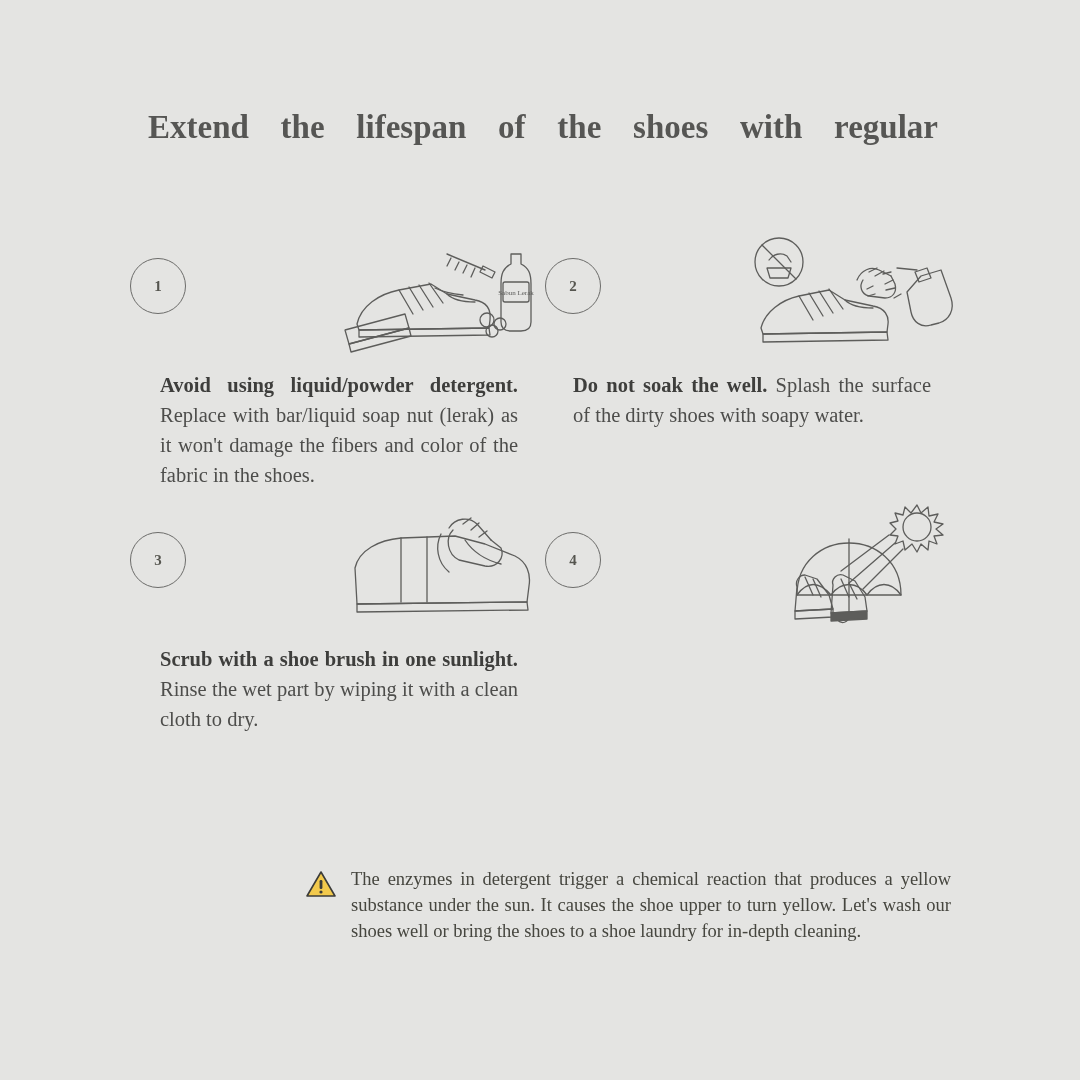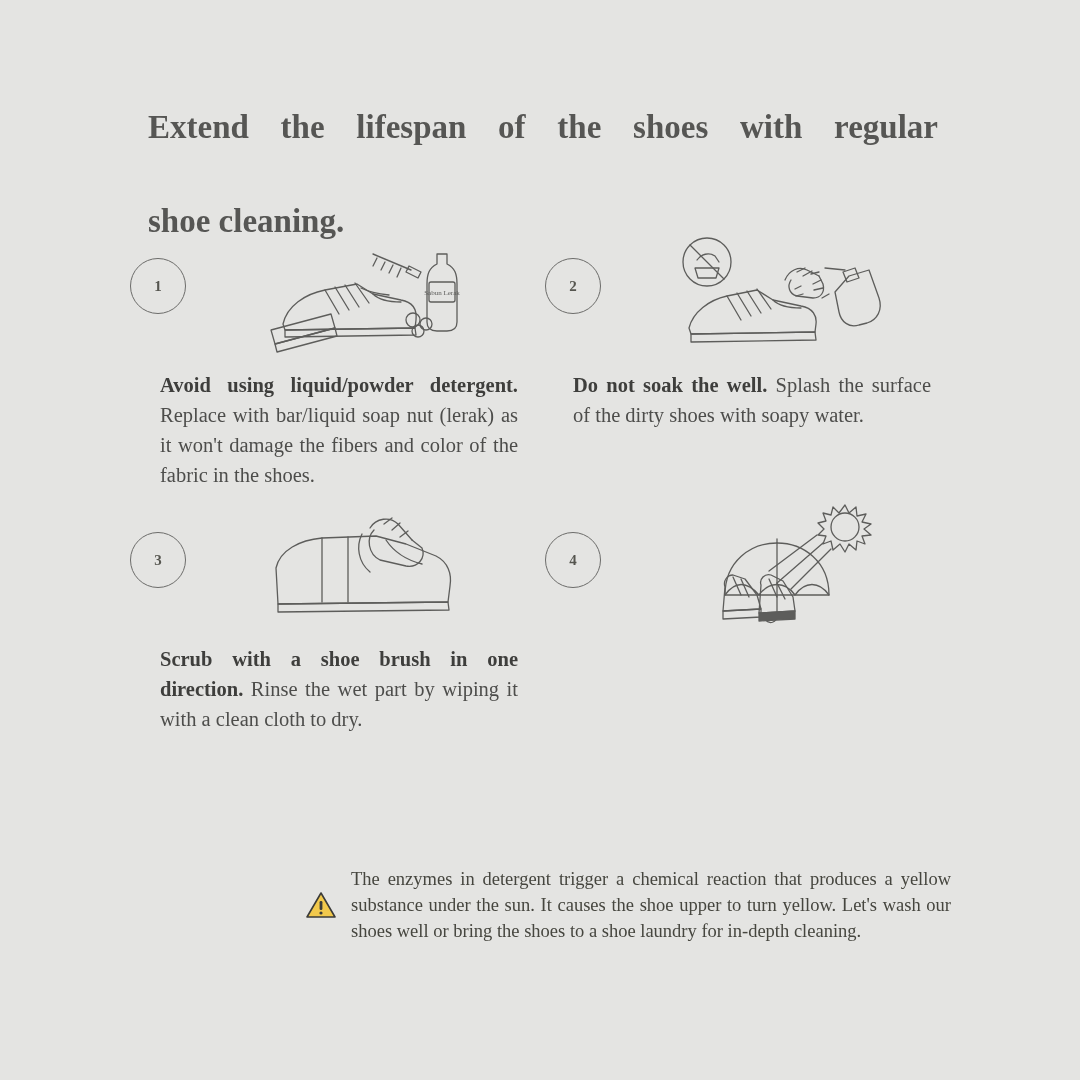--- a/index.html
+++ b/index.html
@@ -84,21 +84,21 @@
     color: #55554f;
     flex: 0 0 auto;
     margin-top: 22px;
     background: transparent;
   }
   .art {
     flex: 1 1 auto;
     height: 118px;
     display: flex;
     align-items: center;
-    justify-content: center;
+    justify-content: flex-end;
   }
   .art svg {
     display: block;
   }
 
   .caption {
     width: 358px;
     margin-left: 30px;
     font-size: 20.5px;
     line-height: 30px;
@@ -118,21 +118,21 @@
 
   .row2 { margin-top: 20px; }
 
   
   .note {
     position: absolute;
     left: 305px;
     top: 866px;
     width: 646px;
     display: flex;
-    align-items: center;
+    align-items: flex-start;
   }
   .warn-icon {
     flex: 0 0 auto;
     margin-right: 14px;
     margin-top: 4px;
   }
   .note-text {
     font-size: 18.5px;
     line-height: 26px;
     color: #46463f;
@@ -141,21 +141,20 @@
   }
   .logo-wrap { position: absolute; left: 110px; top: 905px; }
 </style>
 </head>
 <body>
 
 <div class="page">
 
   <div class="headline">
     <span class="ln stretch">Extend the lifespan of the shoes with regular</span>
-    <span class="ln">shoe cleaning.</span>
   </div>
 
   <div class="steps">
 
     <div class="step-row">
 
       <div class="col left">
         <div class="figure-line">
           <div class="badge">1</div>
           <div class="art">
@@ -238,21 +237,21 @@
               <path d="M120 30 C128 42, 140 50, 156 54"></path>
 
               <path d="M104 18 C110 8, 124 6, 132 14 L146 30"></path>
               <path d="M108 20 C100 28, 102 44, 114 50 L140 56 C152 58, 160 48, 156 38 L146 30"></path>
               <path d="M118 14 L126 8 M126 20 L134 13 M134 27 L142 21"></path>
               <path d="M96 24 C90 36, 92 52, 104 62"></path>
             </svg>
           </div>
         </div>
         <div class="caption">
-          <b>Scrub with a shoe brush in one direction.</b><span> Rinse the wet part by wiping it with a clean cloth to dry.</span>
+          <b>Scrub with a shoe brush in one sunlight.</b><span> Rinse the wet part by wiping it with a clean cloth to dry.</span>
         </div>
       </div>
 
       <div class="col right">
         <div class="figure-line">
           <div class="badge">4</div>
           <div class="art">
             <svg width="215" height="140" viewBox="0 0 215 140" fill="none" stroke="#5d5d5b" stroke-width="1.3" stroke-linecap="round" stroke-linejoin="round">
 
               <circle cx="172" cy="28" r="14"></circle>

